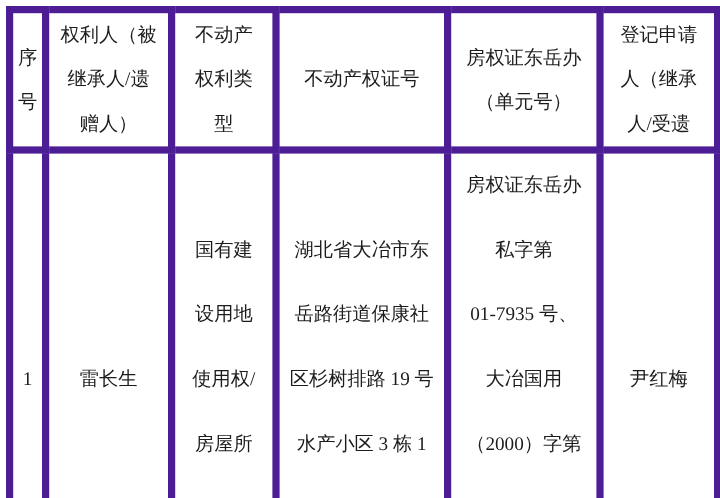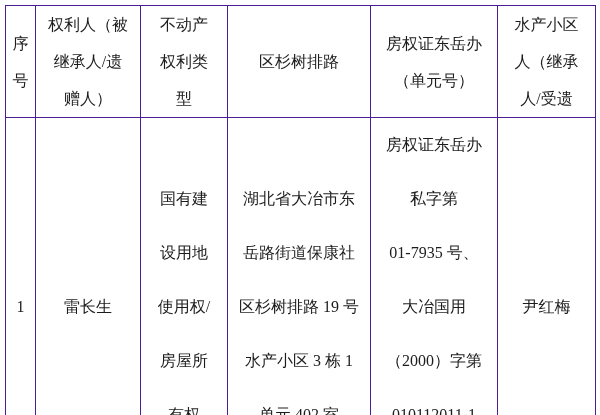--- a/index.html
+++ b/index.html
@@ -18,21 +18,21 @@
     position: absolute;
     left: 5px;
     top: 5px;
   }
   table.reg-table {
     border-collapse: collapse;
     table-layout: fixed;
     width: 590px;
   }
   table.reg-table td {
-    border: 1px solid #4c1d95;
+    border: 6px solid #4c1d95;
     padding: 0 1px;
     text-align: center;
     vertical-align: middle;
     color: #1c1c1c;
     font-size: 16px;
     white-space: pre-line;
     overflow: hidden;
   }
   table.reg-table tr.header-row td {
     height: 110px;
@@ -65,24 +65,24 @@
     <tbody>
       <tr class="header-row">
         <td>序
 号</td>
         <td>权利人（被
 继承人/遗
 赠人）</td>
         <td>不动产
 权利类
 型</td>
-        <td>区杉树排路</td>
+        <td>不动产权证号</td>
         <td>房权证东岳办
 （单元号）</td>
-        <td>水产小区
+        <td>登记申请
 人（继承
 人/受遗</td>
       </tr>
       <tr class="data-row">
         <td>1</td>
         <td>雷长生</td>
         <td>国有建
 设用地
 使用权/
 房屋所

